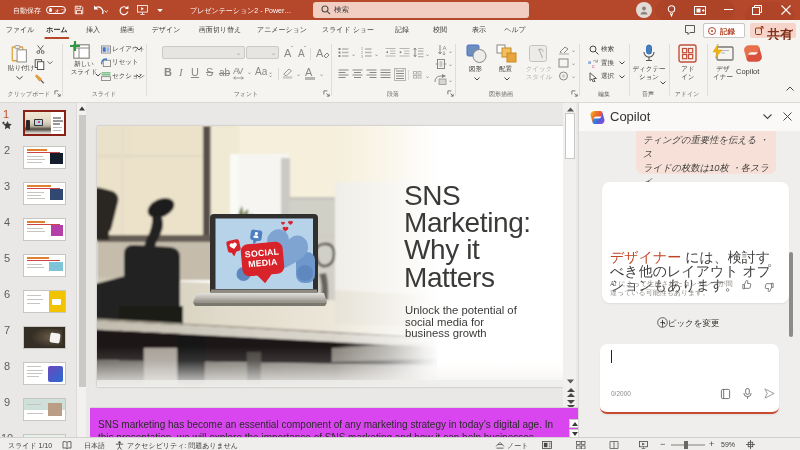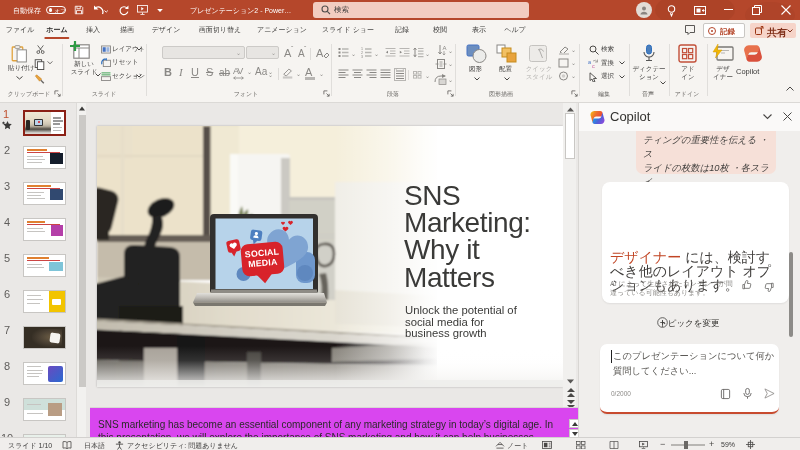--- a/index.html
+++ b/index.html
@@ -112,21 +112,21 @@
     <div class="abs" style="left:703px;top:2.5px;width:42px;height:15px;border:1px solid #C9C7C4;border-radius:2px;background:#fff;">
       <div class="abs" style="left:4px;top:3.5px;width:8px;height:8px;border:1.6px solid #B5472B;border-radius:50%;"></div>
       <div class="abs" style="left:6.6px;top:6.1px;width:2.8px;height:2.8px;background:#B5472B;border-radius:50%;"></div>
       <div class="abs" style="left:16px;top:3px;font-size:7.5px;color:#B5472B;font-weight:bold;">記録</div>
     </div>
     <div class="abs" style="left:750px;top:2.5px;width:46px;height:15px;border-radius:2px;background:#F6D4C9;">
       <svg class="abs" style="left:5px;top:3px;" width="9" height="9" viewBox="0 0 9 9">
           <rect x="0.5" y="2" width="6" height="6.5" rx="1" fill="none" stroke="#9a3412" stroke-width="1"></rect>
           <path d="M5.2 3.2 L8 0.6 M8 0.6 h-2.2 M8 0.6 v2.2" stroke="#9a3412" fill="none"></path>
         </svg>
-      <div class="abs" style="left:17px;top:3px;font-size:10px;color:#80301a;font-weight:bold;">共有</div>
+      <div class="abs" style="left:17px;top:3px;font-size:13px;color:#80301a;font-weight:bold;">共有</div>
       <svg class="abs" style="left:37px;top:6px;" width="6" height="4" viewBox="0 0 6 4">
           <path d="M0.5 0.5 L3 3 L5.5 0.5" fill="none" stroke="#80301a"></path>
         </svg>
     </div>
   </div>
   <div id="ribbon">
     <div class="sep" style="left:62px;"></div>
     <div class="sep" style="left:146px;"></div>
     <div class="sep" style="left:331px;"></div>
     <div class="sep" style="left:455px;"></div>
@@ -738,21 +738,20 @@
       </svg>
 
     <svg class="abs" style="left:78px;top:213.5px;" width="11" height="11" viewBox="0 0 13 13">
         <circle cx="6.5" cy="6.5" r="5.7" fill="none" stroke="#4a4846" stroke-width="1"></circle>
         <path d="M6.5 3.8 v5.4 M3.8 6.5 h5.4" stroke="#4a4846" stroke-width="1"></path>
       </svg>
     <div class="abs" style="left:80px;top:214.5px;font-size:8.5px;color:#33322f;">トピックを変更</div>
 
     <div class="abs" style="left:21px;top:241px;width:179px;height:70px;background:#fff;border-radius:7px;border-bottom:2.5px solid #C84B2F;box-shadow:0 1px 2px rgba(0,0,0,.07);"></div>
     <div class="abs" style="left:31.5px;top:247px;width:1.2px;height:13px;background:#222;"></div>
-    <div class="abs" style="left:34px;top:246px;width:170px;font-size:9.3px;line-height:14.5px;color:#55534f;">このプレゼンテーションについて何か質問してください...</div>
     <div class="abs" style="left:32px;top:287px;font-size:6.5px;color:#8d8b88;">0/2000</div>
     <svg class="abs" style="left:141px;top:285px;" width="11" height="12" viewBox="0 0 12 12">
         <rect x="1.5" y="1" width="9" height="10" rx="1.5" fill="none" stroke="#5a5856" stroke-width="0.9"></rect>
         <path d="M4 1 v10" stroke="#5a5856" stroke-width="0.9"></path>
       </svg>
     <svg class="abs" style="left:163px;top:283.5px;" width="11" height="13" viewBox="0 0 12 13">
         <rect x="4" y="1" width="4" height="6.5" rx="2" fill="none" stroke="#5a5856" stroke-width="0.9"></rect>
         <path d="M2 6 a4 4 0 0 0 8 0 M6 10 v2.2" fill="none" stroke="#5a5856" stroke-width="0.9"></path>
       </svg>
     <svg class="abs" style="left:185px;top:285px;" width="11" height="11" viewBox="0 0 12 12">

